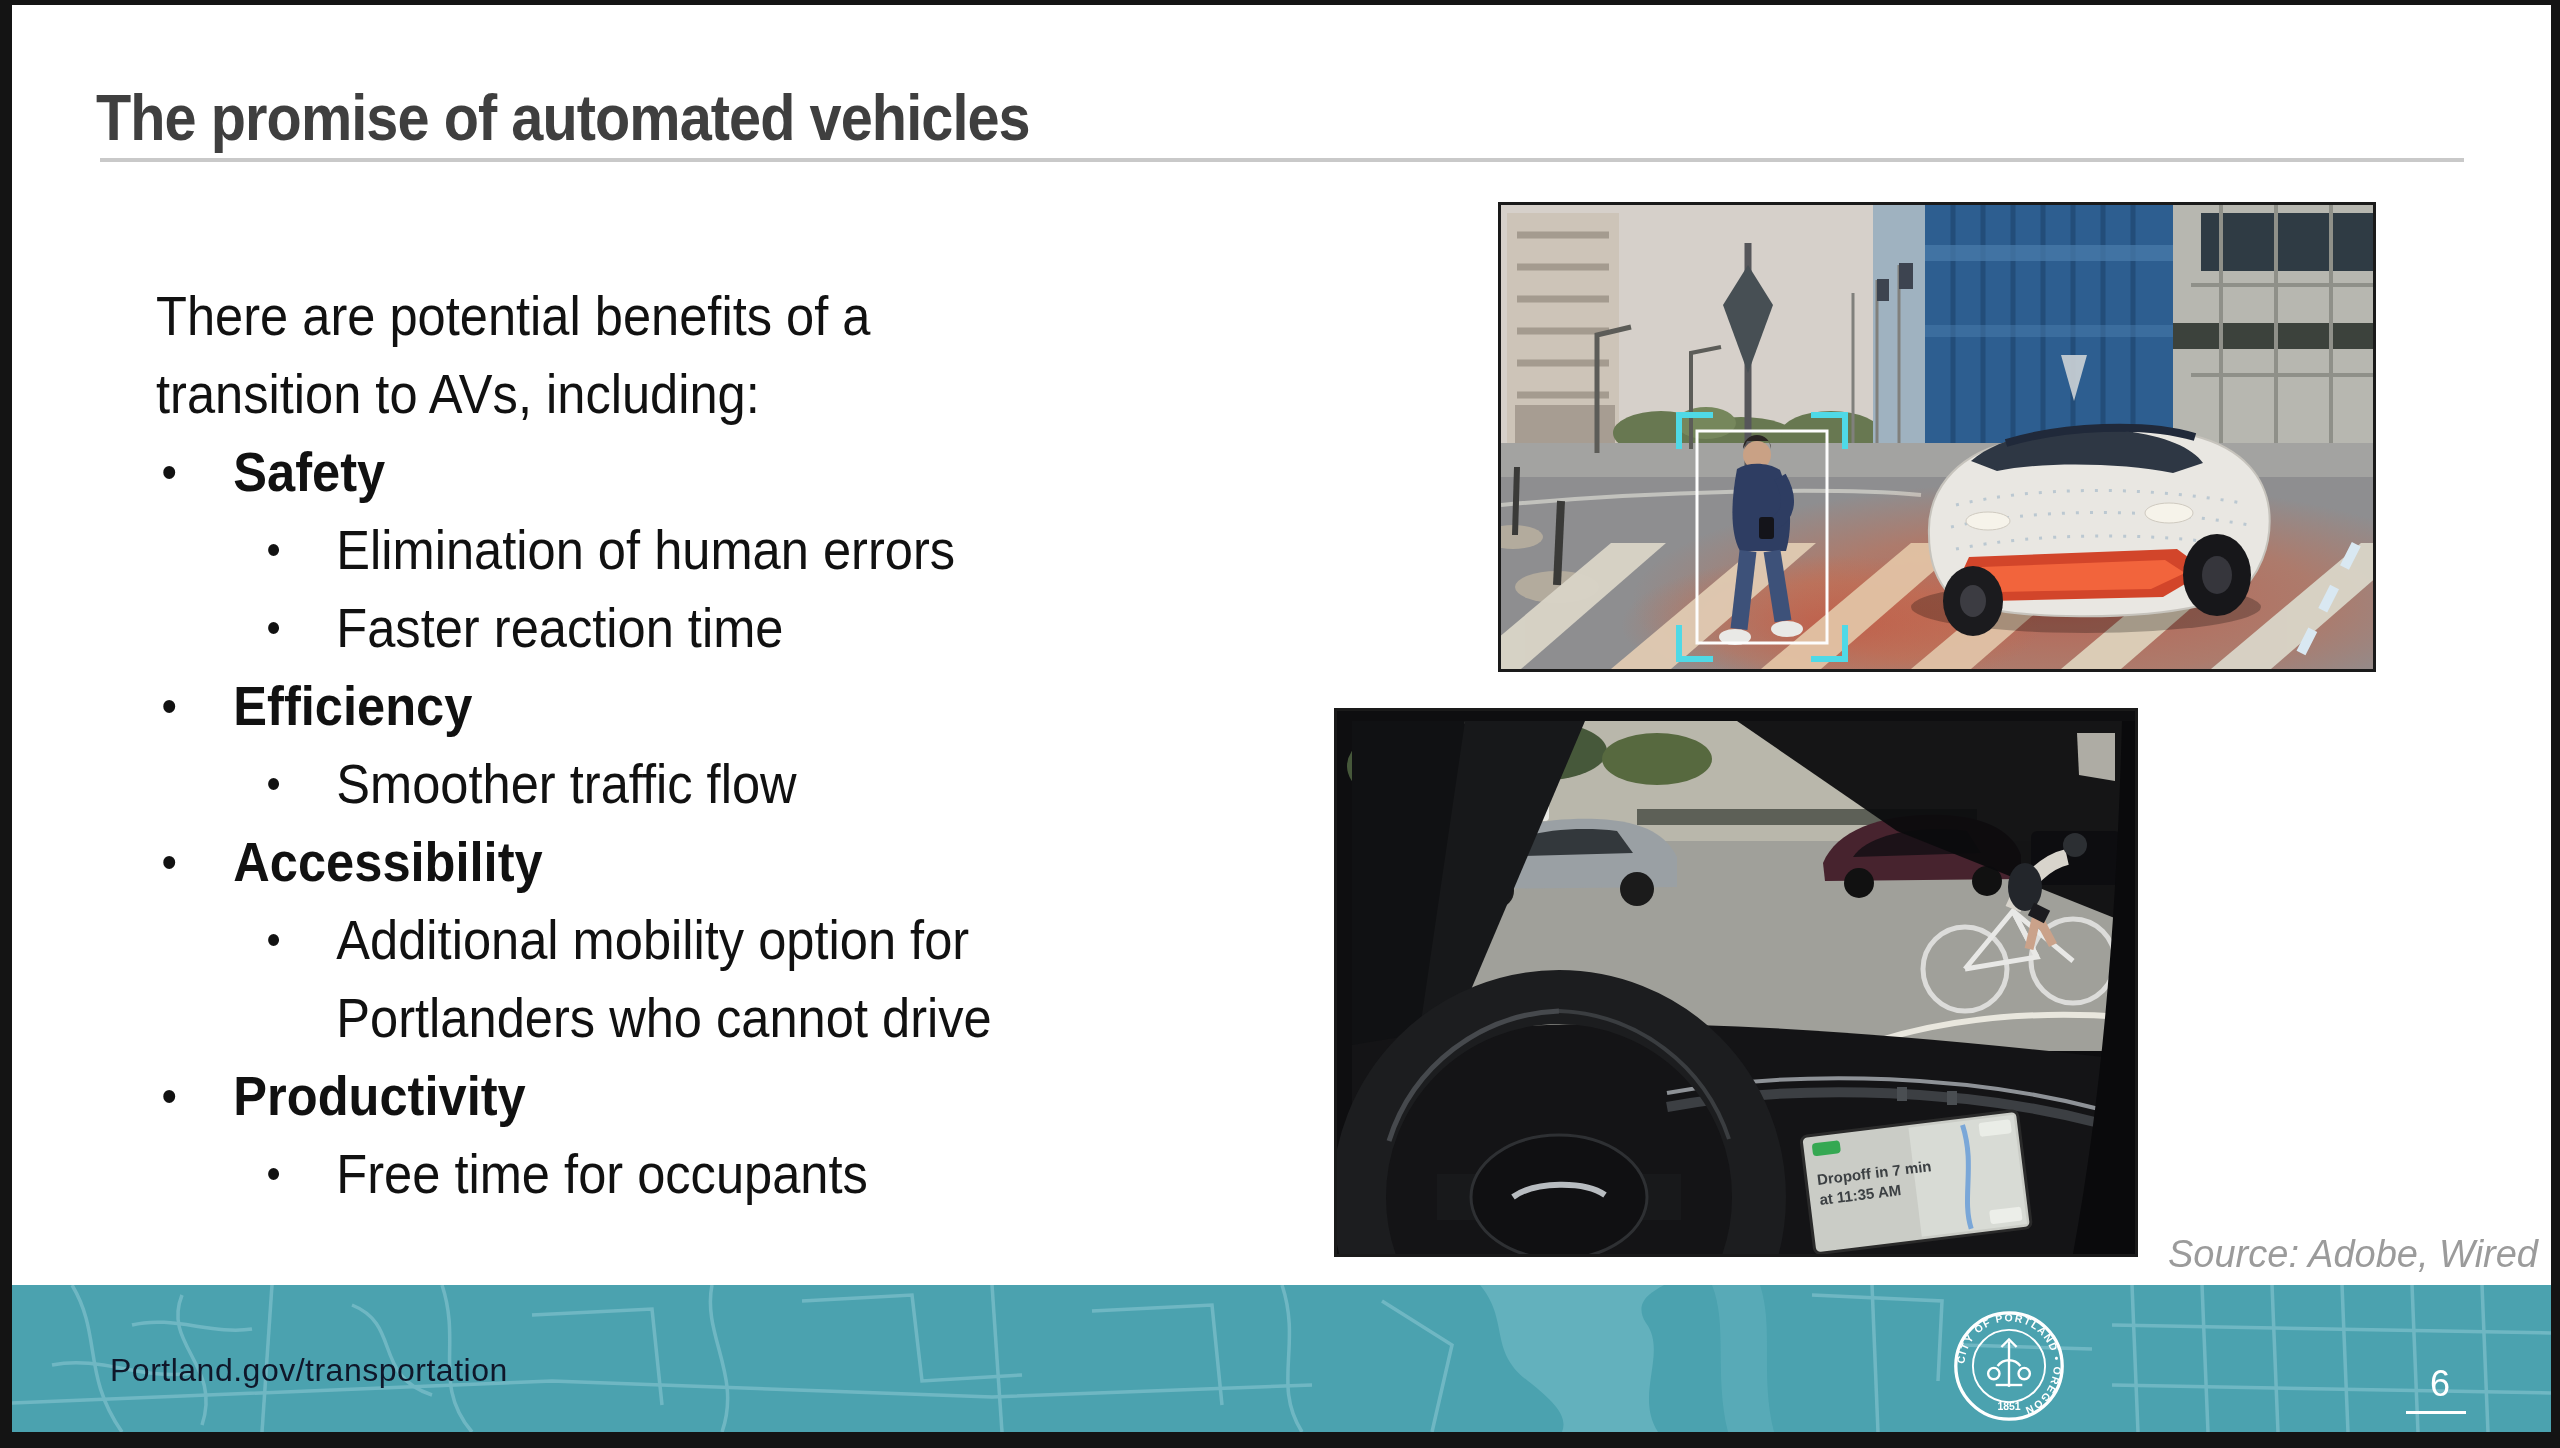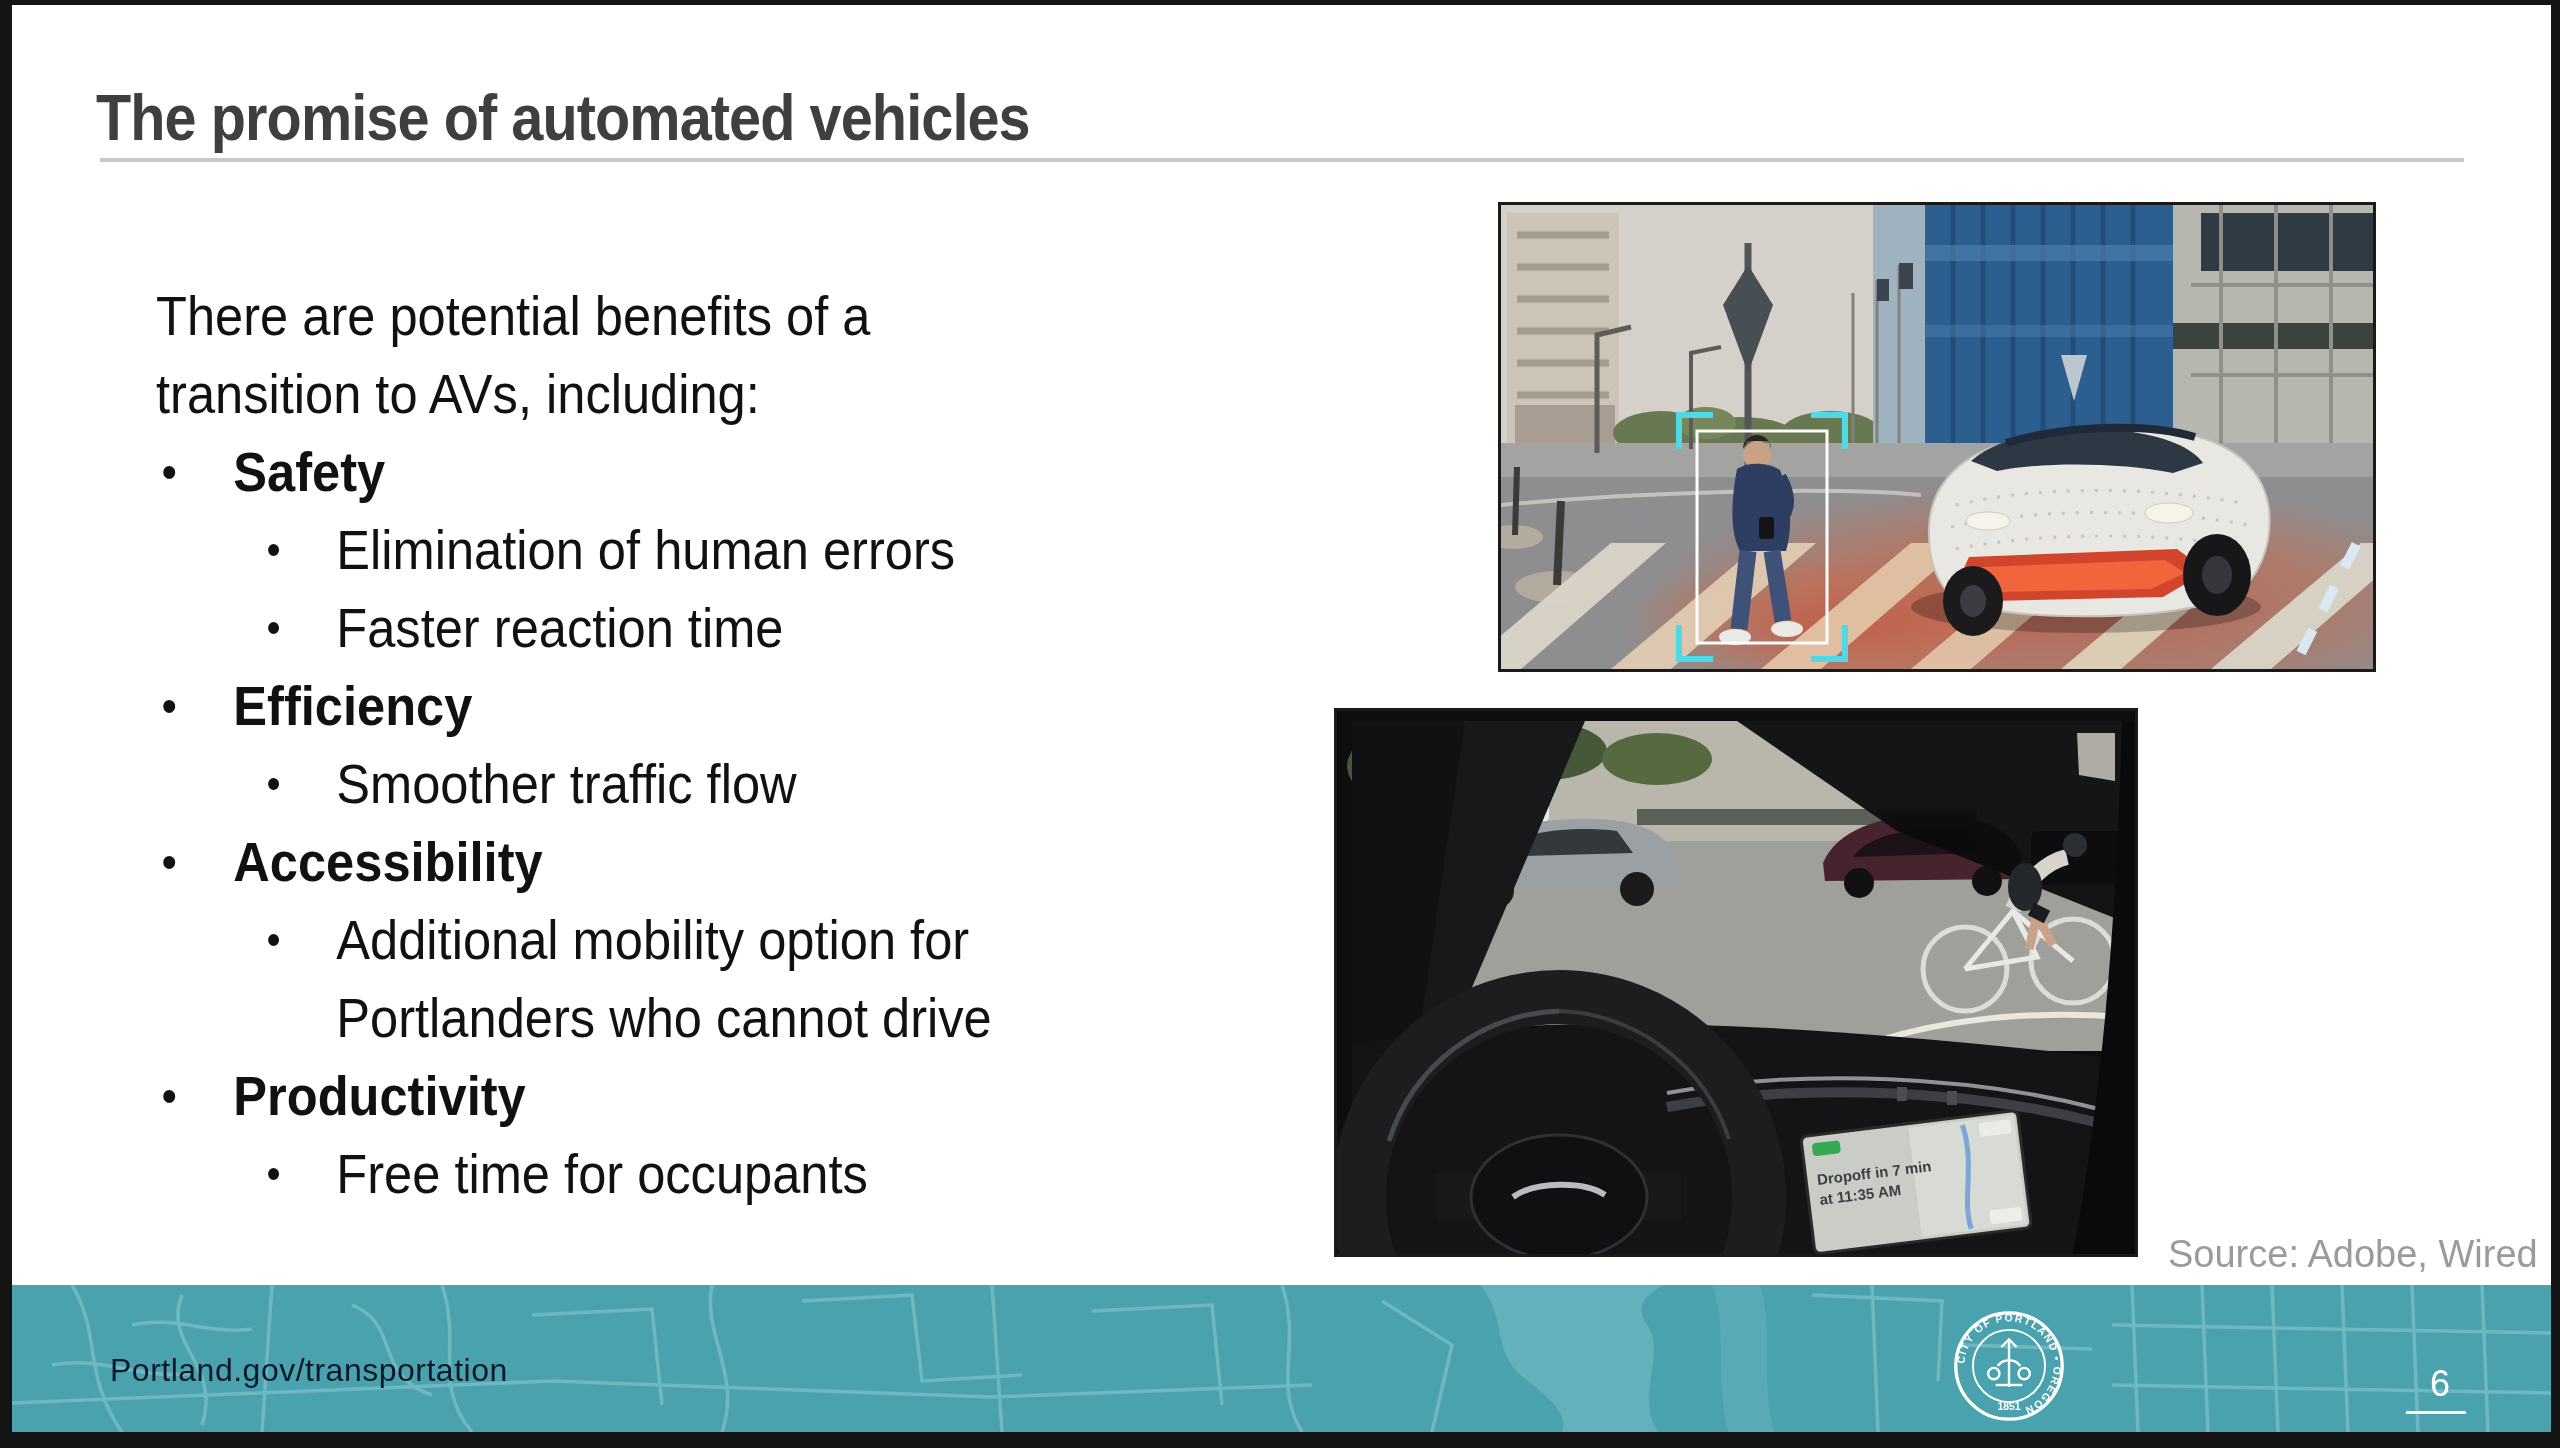--- a/index.html
+++ b/index.html
@@ -24,21 +24,21 @@
   .line.b1::before{content:"•";position:absolute;left:6px;top:0;font-size:48px;}
   .line.b2::before{content:"•";position:absolute;left:120px;top:0;font-size:44px;}
 
   
   .photo{position:absolute;border:3px solid #1a1a1a;box-sizing:border-box;overflow:hidden;margin:0;background:#888;}
   .photo svg{display:block;width:100%;height:100%;}
   .photo-top{left:1486px;top:197px;width:878px;height:470px;}
   .photo-bottom{left:1322px;top:703px;width:804px;height:549px;}
 
   .source-note{position:absolute;left:2156px;top:1228px;width:360px;text-align:left;
-               font-size:38px;color:#9b9b9b;white-space:nowrap;}
+               font-size:38px;font-style:italic;color:#9b9b9b;white-space:nowrap;}
 
   
   .footer{position:absolute;left:0;top:1280px;width:2539px;height:147px;overflow:hidden;background:#4ba2af;}
   .footer .pattern{position:absolute;left:0;top:0;width:100%;height:100%;}
   .footer-url{position:absolute;left:98px;top:67px;font-size:32px;color:#0f172a;letter-spacing:.5px;}
   .seal{position:absolute;left:1940px;top:24px;width:114px;height:114px;}
   .brand{position:absolute;left:2081px;top:24px;}
   .brand-word{font-size:108px;line-height:90px;font-weight:bold;color:#ffffff;letter-spacing:5px;
               transform:scaleX(.92);transform-origin:left top;white-space:nowrap;}
   .brand-cap{margin-top:8px;font-size:16px;font-weight:bold;color:#ffffff;letter-spacing:.6px;

